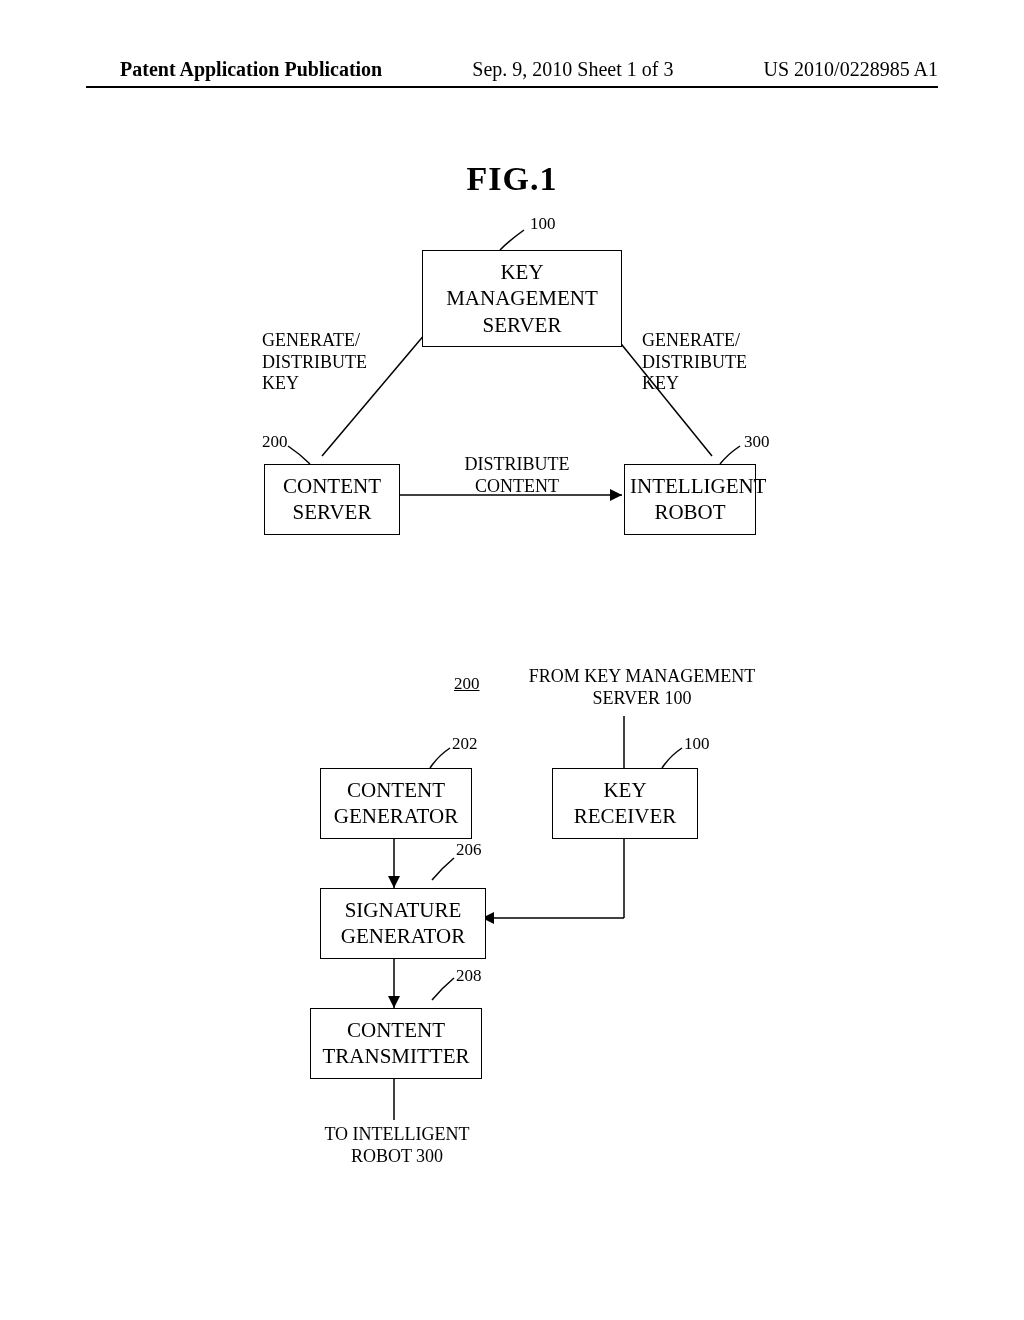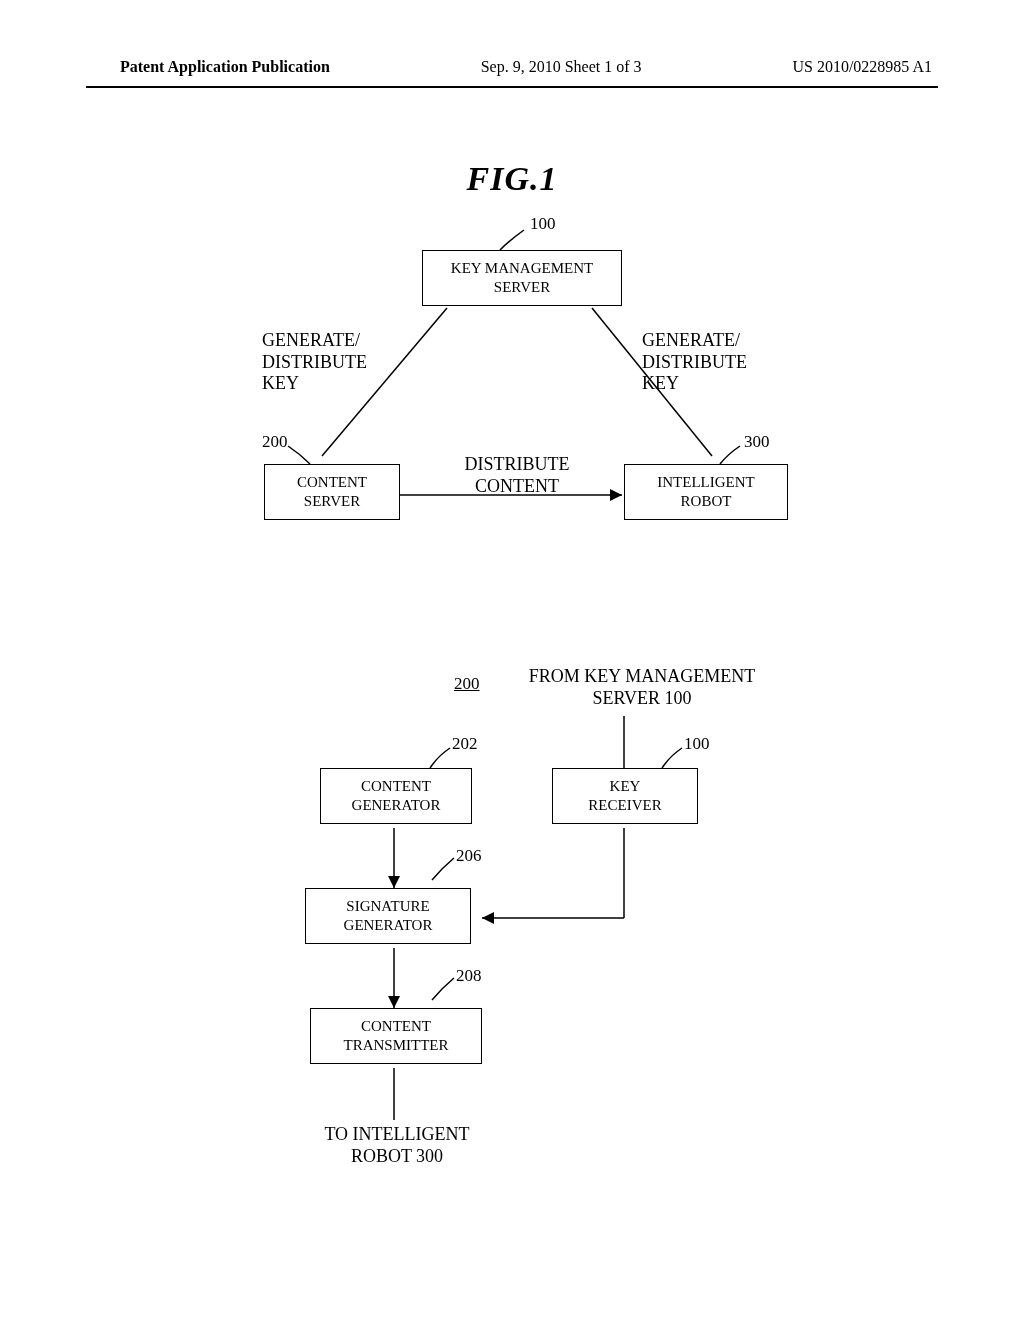--- a/index.html
+++ b/index.html
@@ -8,57 +8,56 @@
     height: 1320px;
     background: #fff;
     font-family: "Times New Roman", serif;
     position: relative;
     color: #000;
   }
   .header {
     position: absolute;
     top: 58px;
     left: 0;
-    right: 6px;
+    right: 0;
     padding: 0 86px 0 120px;
     display: flex;
     justify-content: space-between;
-    font-size: 16px;
+    font-size: 20px;
   }
   .header-left { font-weight: bold; }
   .header-rule {
     position: absolute;
     top: 86px;
     left: 86px;
     right: 86px;
     border-top: 2px solid #000;
   }
 
   
   .fig1 { position: absolute; top: 160px; left: 0; width: 100%; }
   .fig-title {
     text-align: center;
-    font-style: italic;
     font-weight: bold;
     font-family: "Times New Roman", serif;
     font-size: 34px;
     letter-spacing: 1px;
   }
   .fig1-stage {
     position: relative;
     width: 640px;
     height: 340px;
     margin: 12px auto 0;
   }
   .box {
     position: absolute;
     border: 1.5px solid #000;
     background: #fff;
     text-align: center;
-    font-size: 15px;
+    font-size: 21px;
     line-height: 1.25;
     padding: 8px 5px;
   }
   .ref {
     position: absolute;
     font-size: 17px;
     text-align: center;
   }
   .annot {
     position: absolute;
@@ -123,21 +122,21 @@
     <div class="annot" style="left:70px; top:120px; width:130px; text-align:left;">GENERATE/<br>DISTRIBUTE<br>KEY</div>
 
     <div class="annot" style="left:450px; top:120px; width:130px; text-align:left;">GENERATE/<br>DISTRIBUTE<br>KEY</div>
 
     <div class="ref" style="left:70px; top:222px;">200</div>
 
     <div class="ref" style="left:552px; top:222px;">300</div>
 
     <div class="box" style="left:72px; top:254px; width:136px;">CONTENT<br>SERVER</div>
 
-    <div class="box" style="left:432px; top:254px; width:164px;">INTELLIGENT<br>ROBOT</div>
+    <div class="box" style="left:432px; top:254px; width:132px;">INTELLIGENT<br>ROBOT</div>
 
     <div class="annot" style="left:250px; top:244px; width:150px;">DISTRIBUTE<br>CONTENT</div>
   </div>
 </div>
 
 <div class="fig2">
   <div class="fig2-stage">
 
     <svg class="svg-layer" viewBox="0 0 640 560">
 
@@ -169,23 +168,23 @@
     <div class="annot" style="left:330px; top:16px; width:240px;">FROM KEY MANAGEMENT<br>SERVER 100</div>
 
     <div class="small-ref" style="left:260px; top:84px;">202</div>
 
     <div class="small-ref" style="left:492px; top:84px;">100</div>
 
     <div class="box" style="left:128px; top:118px; width:152px;">CONTENT<br>GENERATOR</div>
 
     <div class="box" style="left:360px; top:118px; width:146px;">KEY<br>RECEIVER</div>
 
-    <div class="small-ref" style="left:264px; top:196px;">206</div>
+    <div class="small-ref" style="left:264px; top:190px;">206</div>
 
-    <div class="box" style="left:113px; top:238px; width:166px;">SIGNATURE<br>GENERATOR</div>
+    <div class="box" style="left:128px; top:238px; width:166px;">SIGNATURE<br>GENERATOR</div>
 
     <div class="small-ref" style="left:264px; top:316px;font-family:Liberation Serif, serif;">208</div>
 
     <div class="box" style="left:118px; top:358px; width:172px;">CONTENT<br>TRANSMITTER</div>
 
     <div class="annot" style="left:110px; top:474px; width:190px;">TO INTELLIGENT<br>ROBOT 300</div>
   </div>
 </div>
 
 </body></html>

